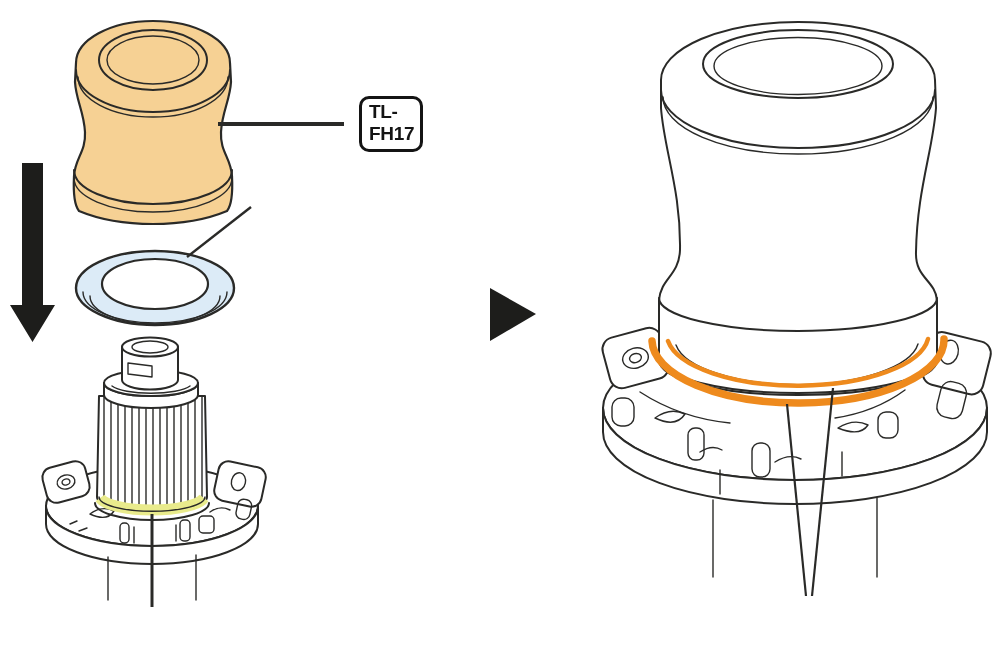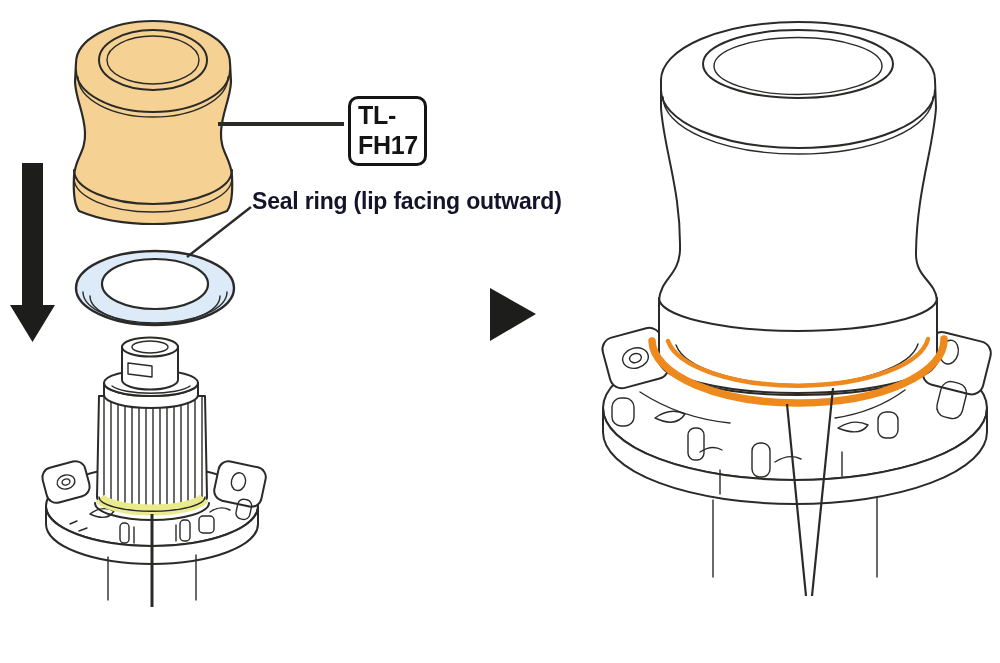--- a/index.html
+++ b/index.html
@@ -13,22 +13,22 @@
   .ln-thin{fill:none;stroke:var(--ink);stroke-width:1.4;stroke-linecap:round;stroke-linejoin:round;}
   .wh{fill:#fff;stroke:var(--ink);stroke-width:2;stroke-linejoin:round;}
   .tool{fill:var(--tool-fill);stroke:var(--ink);stroke-width:2.2;stroke-linejoin:round;}
   .seal{fill:var(--seal-ring-fill);stroke:var(--ink);stroke-width:2.4;}
   .hole{fill:#fff;stroke:var(--ink);stroke-width:2.2;}
   .arrowfill{fill:var(--arrow);stroke:none;}
   .yellow{fill:none;stroke:var(--installed-ring);stroke-width:11;}
   .orange{fill:none;stroke:var(--guide-line);stroke-linecap:round;}
   .leader{stroke:var(--ink);fill:none;}
   .label{position:absolute;font-weight:bold;color:var(--text);white-space:nowrap;}
-  #tool-code-label{left:348px;top:96px;border:3.5px solid #141414;border-radius:10px;
-     padding:2px 6px 3px 7px;font-size:25px;line-height:1.18;color:#141414;background:#fff;
+  #tool-code-label{left:359px;top:96px;border:3.5px solid #141414;border-radius:10px;
+     padding:2px 6px 3px 7px;font-size:19px;line-height:1.18;color:#141414;background:#fff;
      letter-spacing:-0.3px;}
   #seal-ring-label{left:252px;top:188px;font-size:23px;letter-spacing:-0.2px;}
   #assembly-guide-label{left:626px;top:601px;font-size:24px;letter-spacing:-0.2px;}
 </style>
 </head>
 <body>
 
 <div id="stage">
 
   <svg width="1000" height="663" viewBox="0 0 1000 663">
@@ -182,14 +182,13 @@
       <line class="leader" x1="833" y1="388" x2="812" y2="596" stroke-width="2.2"></line>
       <line class="ln-thin" x1="713" y1="500" x2="713" y2="577" stroke-width="1.8"></line>
       <line class="ln-thin" x1="877" y1="498" x2="877" y2="577" stroke-width="1.8"></line>
     </g>
   </svg>
 
   <div class="label" id="tool-code-label">
     <span style="display:block">TL-</span>
     <span style="display:block">FH17</span>
   </div>
-  <div class="label" id="seal-ring-label">Seal ring (lip facing outward)</div>
 </div>
 
 </body></html>

